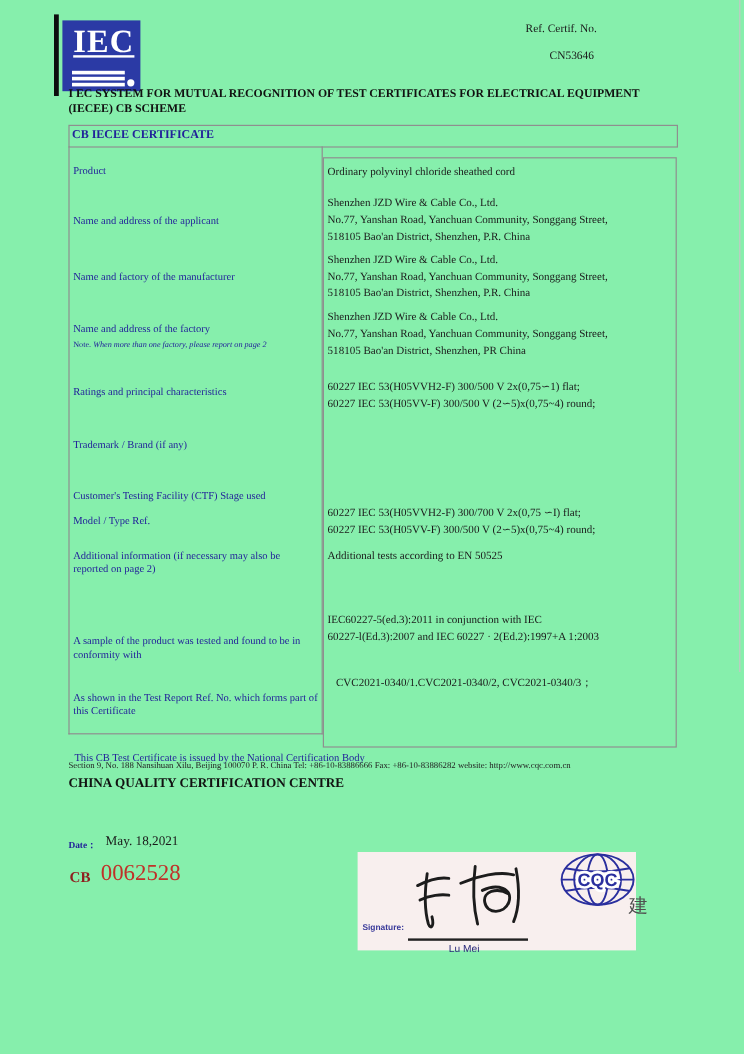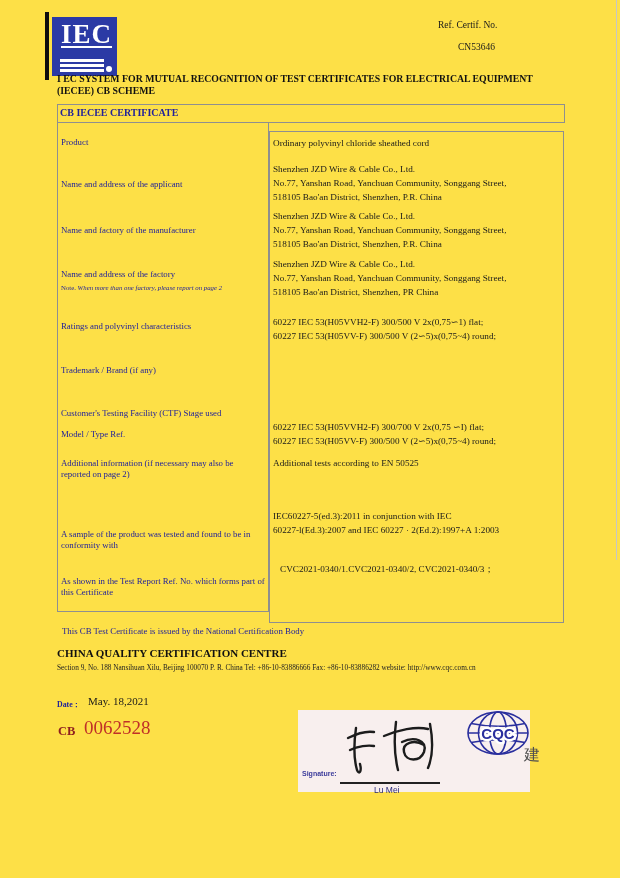--- a/index.html
+++ b/index.html
@@ -1,17 +1,17 @@
 <!DOCTYPE html>
 <html><head>
 <meta charset="utf-8">
 <style>
   html,body{margin:0;padding:0;background:#ffffff;}
   #page{
-    position:relative;width:620px;height:878px;background:#fde047;overflow:hidden;
+    position:relative;width:620px;height:878px;background:#86efac;overflow:hidden;
     font-family:"Liberation Serif", serif;color:#111;
   }
   .abs{position:absolute;}
   .navy{color:#22229a;}
   .lbl{font-size:8.8px;color:#22229a;line-height:11px;}
   .val{font-size:9.2px;color:#1a1a1a;line-height:14px;white-space:nowrap;}
   .box{border:1px solid #8f8f8f;box-sizing:border-box;}
   .scan-edge{background:#c6c6c6;}
   
   .iec-bar{background:#0d0d0d;}
@@ -65,21 +65,21 @@
   <div class="abs box" style="left:57px;top:122px;width:212px;height:490px;border-top:none;"></div>
   <div class="abs box" style="left:269px;top:131px;width:295px;height:492px;"></div>
 
   <div class="abs lbl" style="left:61px;top:137px;">Product</div>
   <div class="abs lbl" style="left:61px;top:179px;">Name and address of the applicant</div>
   <div class="abs lbl" style="left:61px;top:225px;">Name and factory of the manufacturer</div>
   <div class="abs lbl" style="left:61px;top:269px;">Name and address of the factory</div>
   <div class="abs note-txt" style="left:61px;top:284px;">
     <span>Note.</span><span class="note-italic"> When more than one factory, please report on page 2</span>
   </div>
-  <div class="abs lbl" style="left:61px;top:321px;">Ratings and polyvinyl characteristics</div>
+  <div class="abs lbl" style="left:61px;top:321px;">Ratings and principal characteristics</div>
   <div class="abs lbl" style="left:61px;top:365px;">Trademark / Brand (if any)</div>
   <div class="abs lbl" style="left:61px;top:408px;">Customer's Testing Facility (CTF) Stage used</div>
   <div class="abs lbl" style="left:61px;top:429px;">Model / Type Ref.</div>
   <div class="abs lbl" style="left:61px;top:458px;width:202px;">Additional information (if necessary may also be reported on page 2)</div>
   <div class="abs lbl" style="left:61px;top:576px;width:208px;">As shown in the Test Report Ref. No. which forms part of this Certificate</div>
   <div class="abs lbl" style="left:61px;top:529px;width:202px;">A sample of the product was tested and found to be in conformity with</div>
 
   <div class="abs val" style="left:273px;top:136px;">Ordinary polyvinyl chloride sheathed cord</div>
 
   <div class="abs val" style="left:273px;top:162px;">
@@ -115,21 +115,21 @@
   <div class="abs val" style="left:273px;top:509px;">
     <div>IEC60227-5(ed.3):2011 in conjunction with IEC</div>
     <div>60227-l(Ed.3):2007 and IEC 60227 · 2(Ed.2):1997+A 1:2003</div>
   </div>
 
   <div class="abs val" style="left:280px;top:562px;">CVC2021-0340/1.CVC2021-0340/2, CVC2021-0340/3；</div>
 
   <div class="abs" style="left:57px;top:647px;font-weight:bold;font-size:11px;color:#111;">CHINA QUALITY CERTIFICATION CENTRE</div>
 
   <div class="abs navy" style="left:62px;top:626px;font-size:8.8px;">This CB Test Certificate is issued by the National Certification Body</div>
-  <div class="abs" style="left:57px;top:663px;font-size:7.3px;color:#222;">Section 9, No. 188 Nansihuan Xilu, Beijing 100070 P. R. China Tel: +86-10-83886666 Fax: +86-10-83886282 website: http://www.cqc.com.cn</div>
+  <div class="abs" style="left:57px;top:633px;font-size:7.3px;color:#222;">Section 9, No. 188 Nansihuan Xilu, Beijing 100070 P. R. China Tel: +86-10-83886666 Fax: +86-10-83886282 website: http://www.cqc.com.cn</div>
 
   <div class="abs navy" style="left:57px;top:699px;font-size:7.8px;font-weight:bold;">Date：</div>
   <div class="abs" style="left:88px;top:695px;font-size:11px;color:#1a1a1a;">May. 18,2021</div>
 
   <div class="abs red-cb" style="left:58px;top:724px;font-size:12.5px;">CB</div>
   <div class="abs red-no" style="left:84px;top:717px;font-size:19px;">0062528</div>
 
   <div class="abs stamp-bg" style="left:298px;top:710px;width:232px;height:82px;"></div>
 
   <svg class="abs" style="left:338px;top:712px;" width="115" height="68" viewBox="0 0 115 68">

